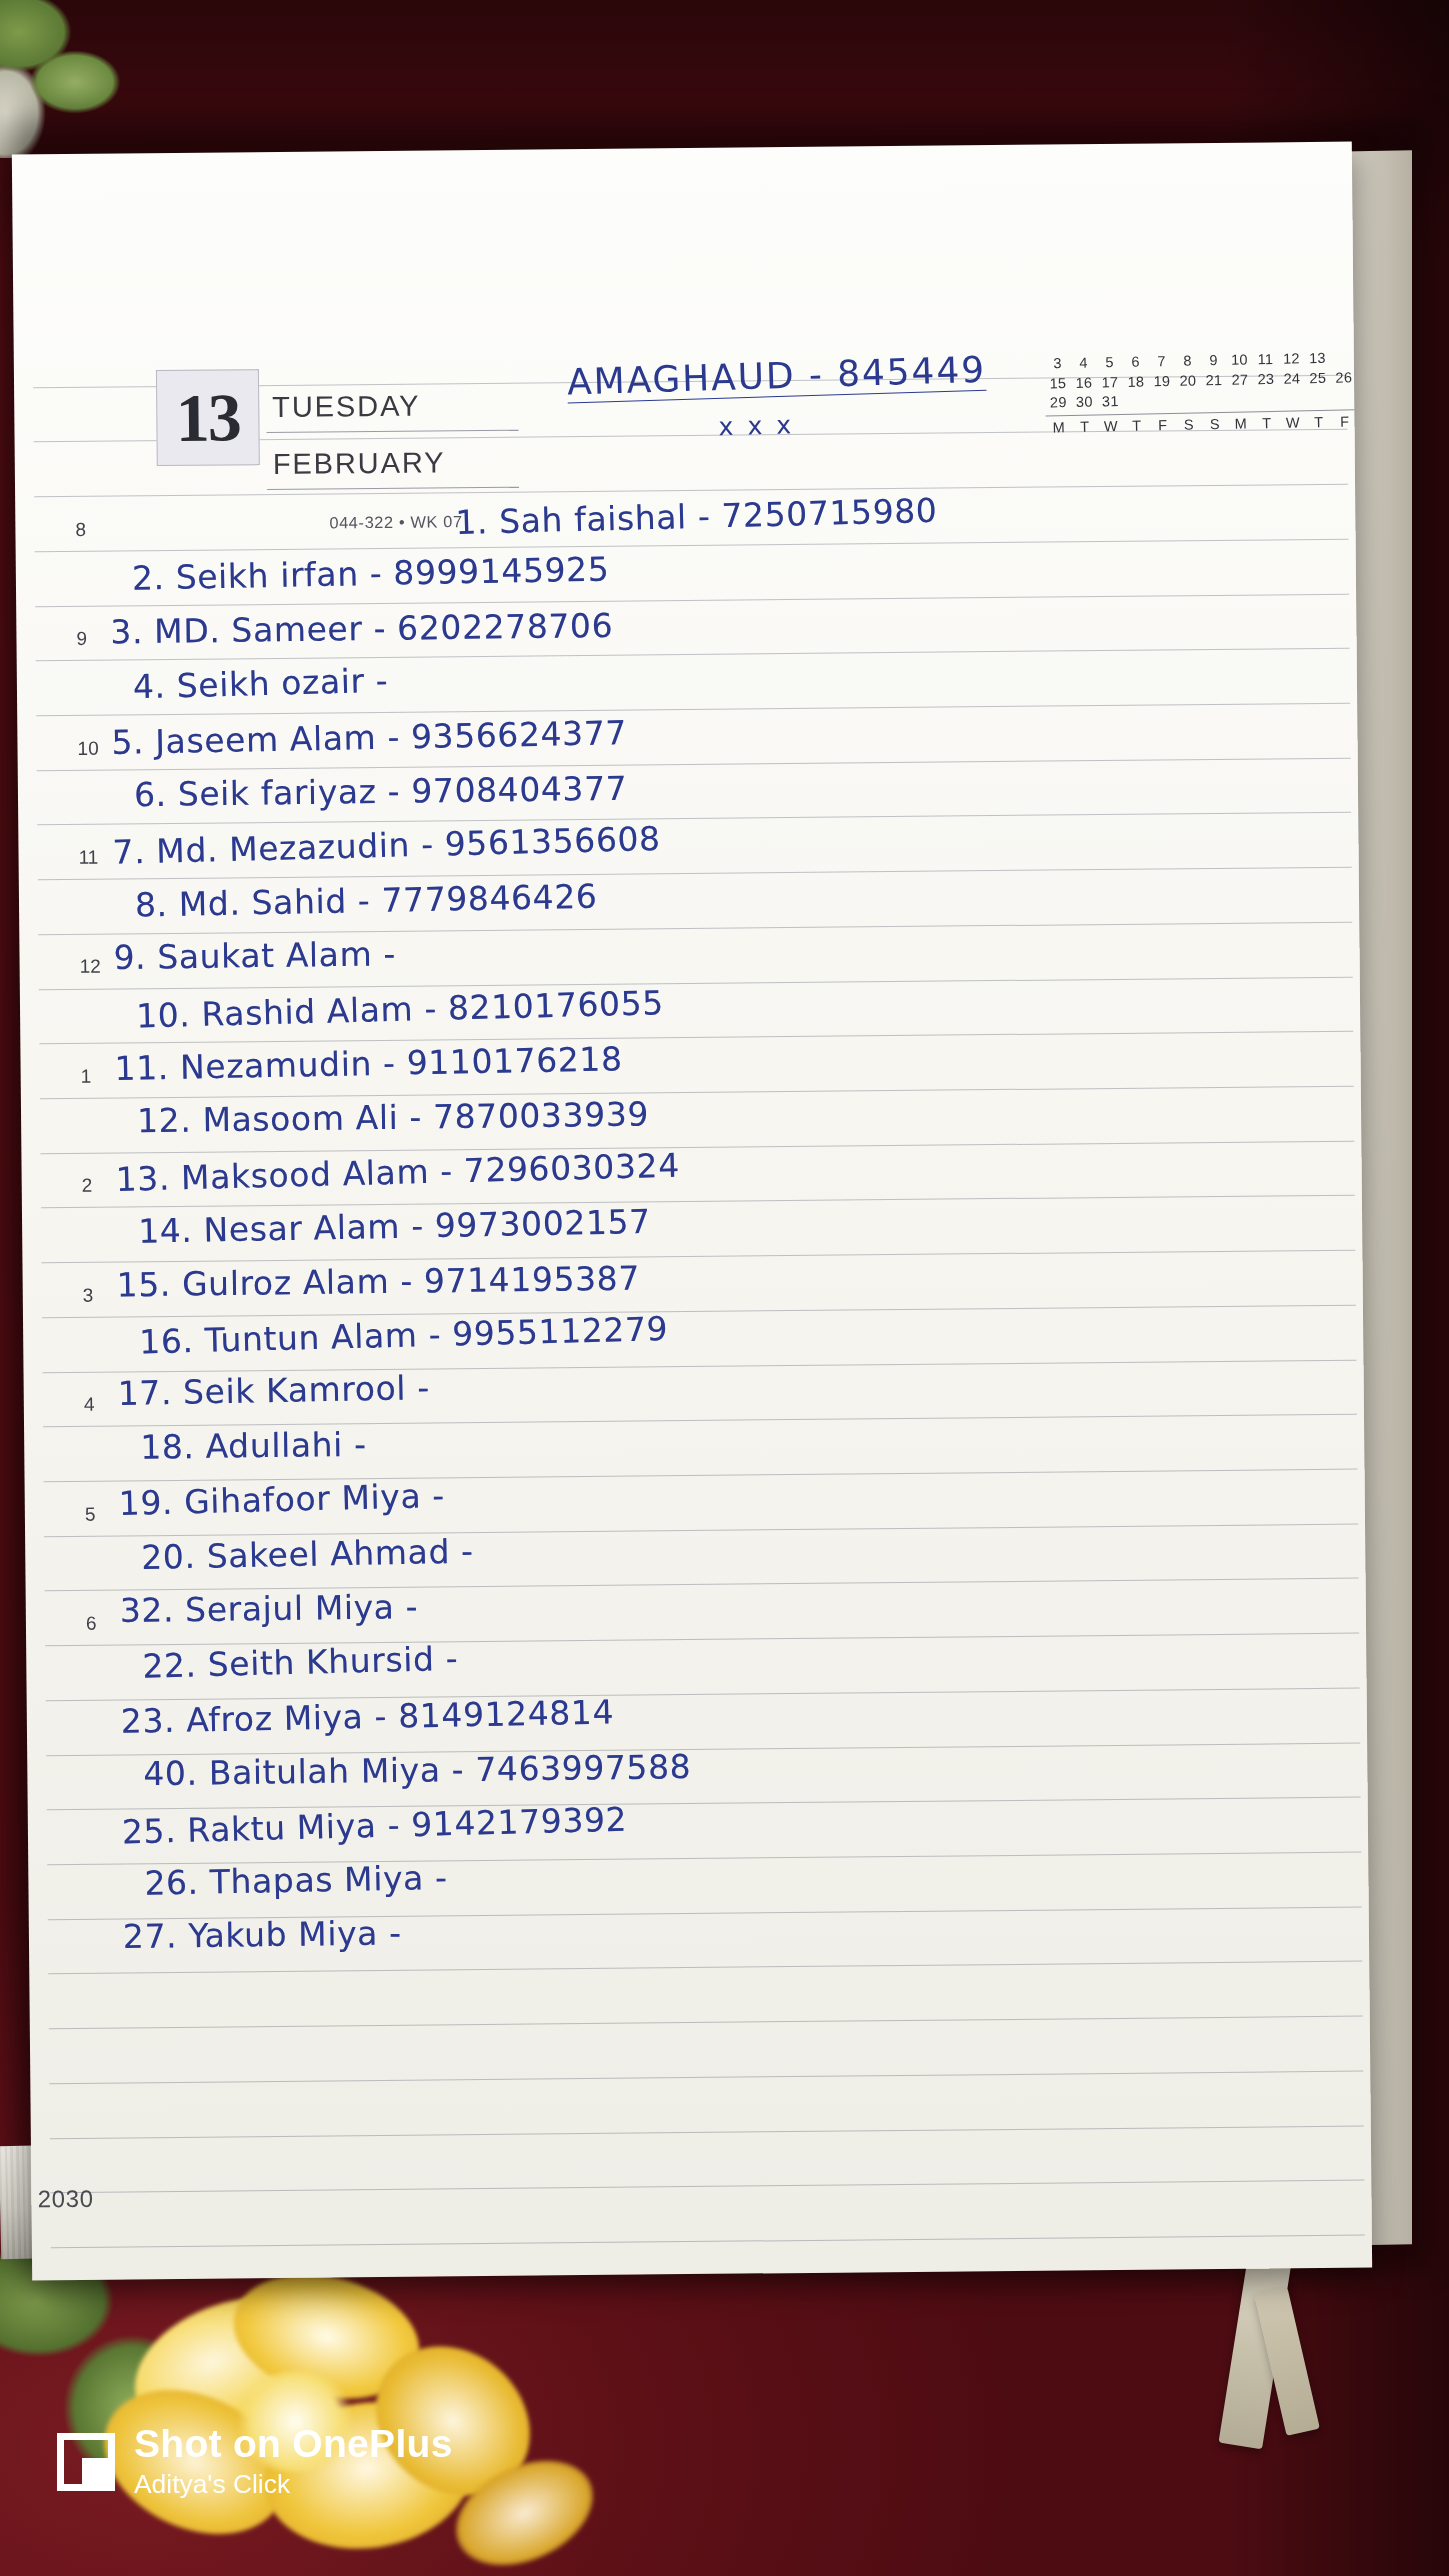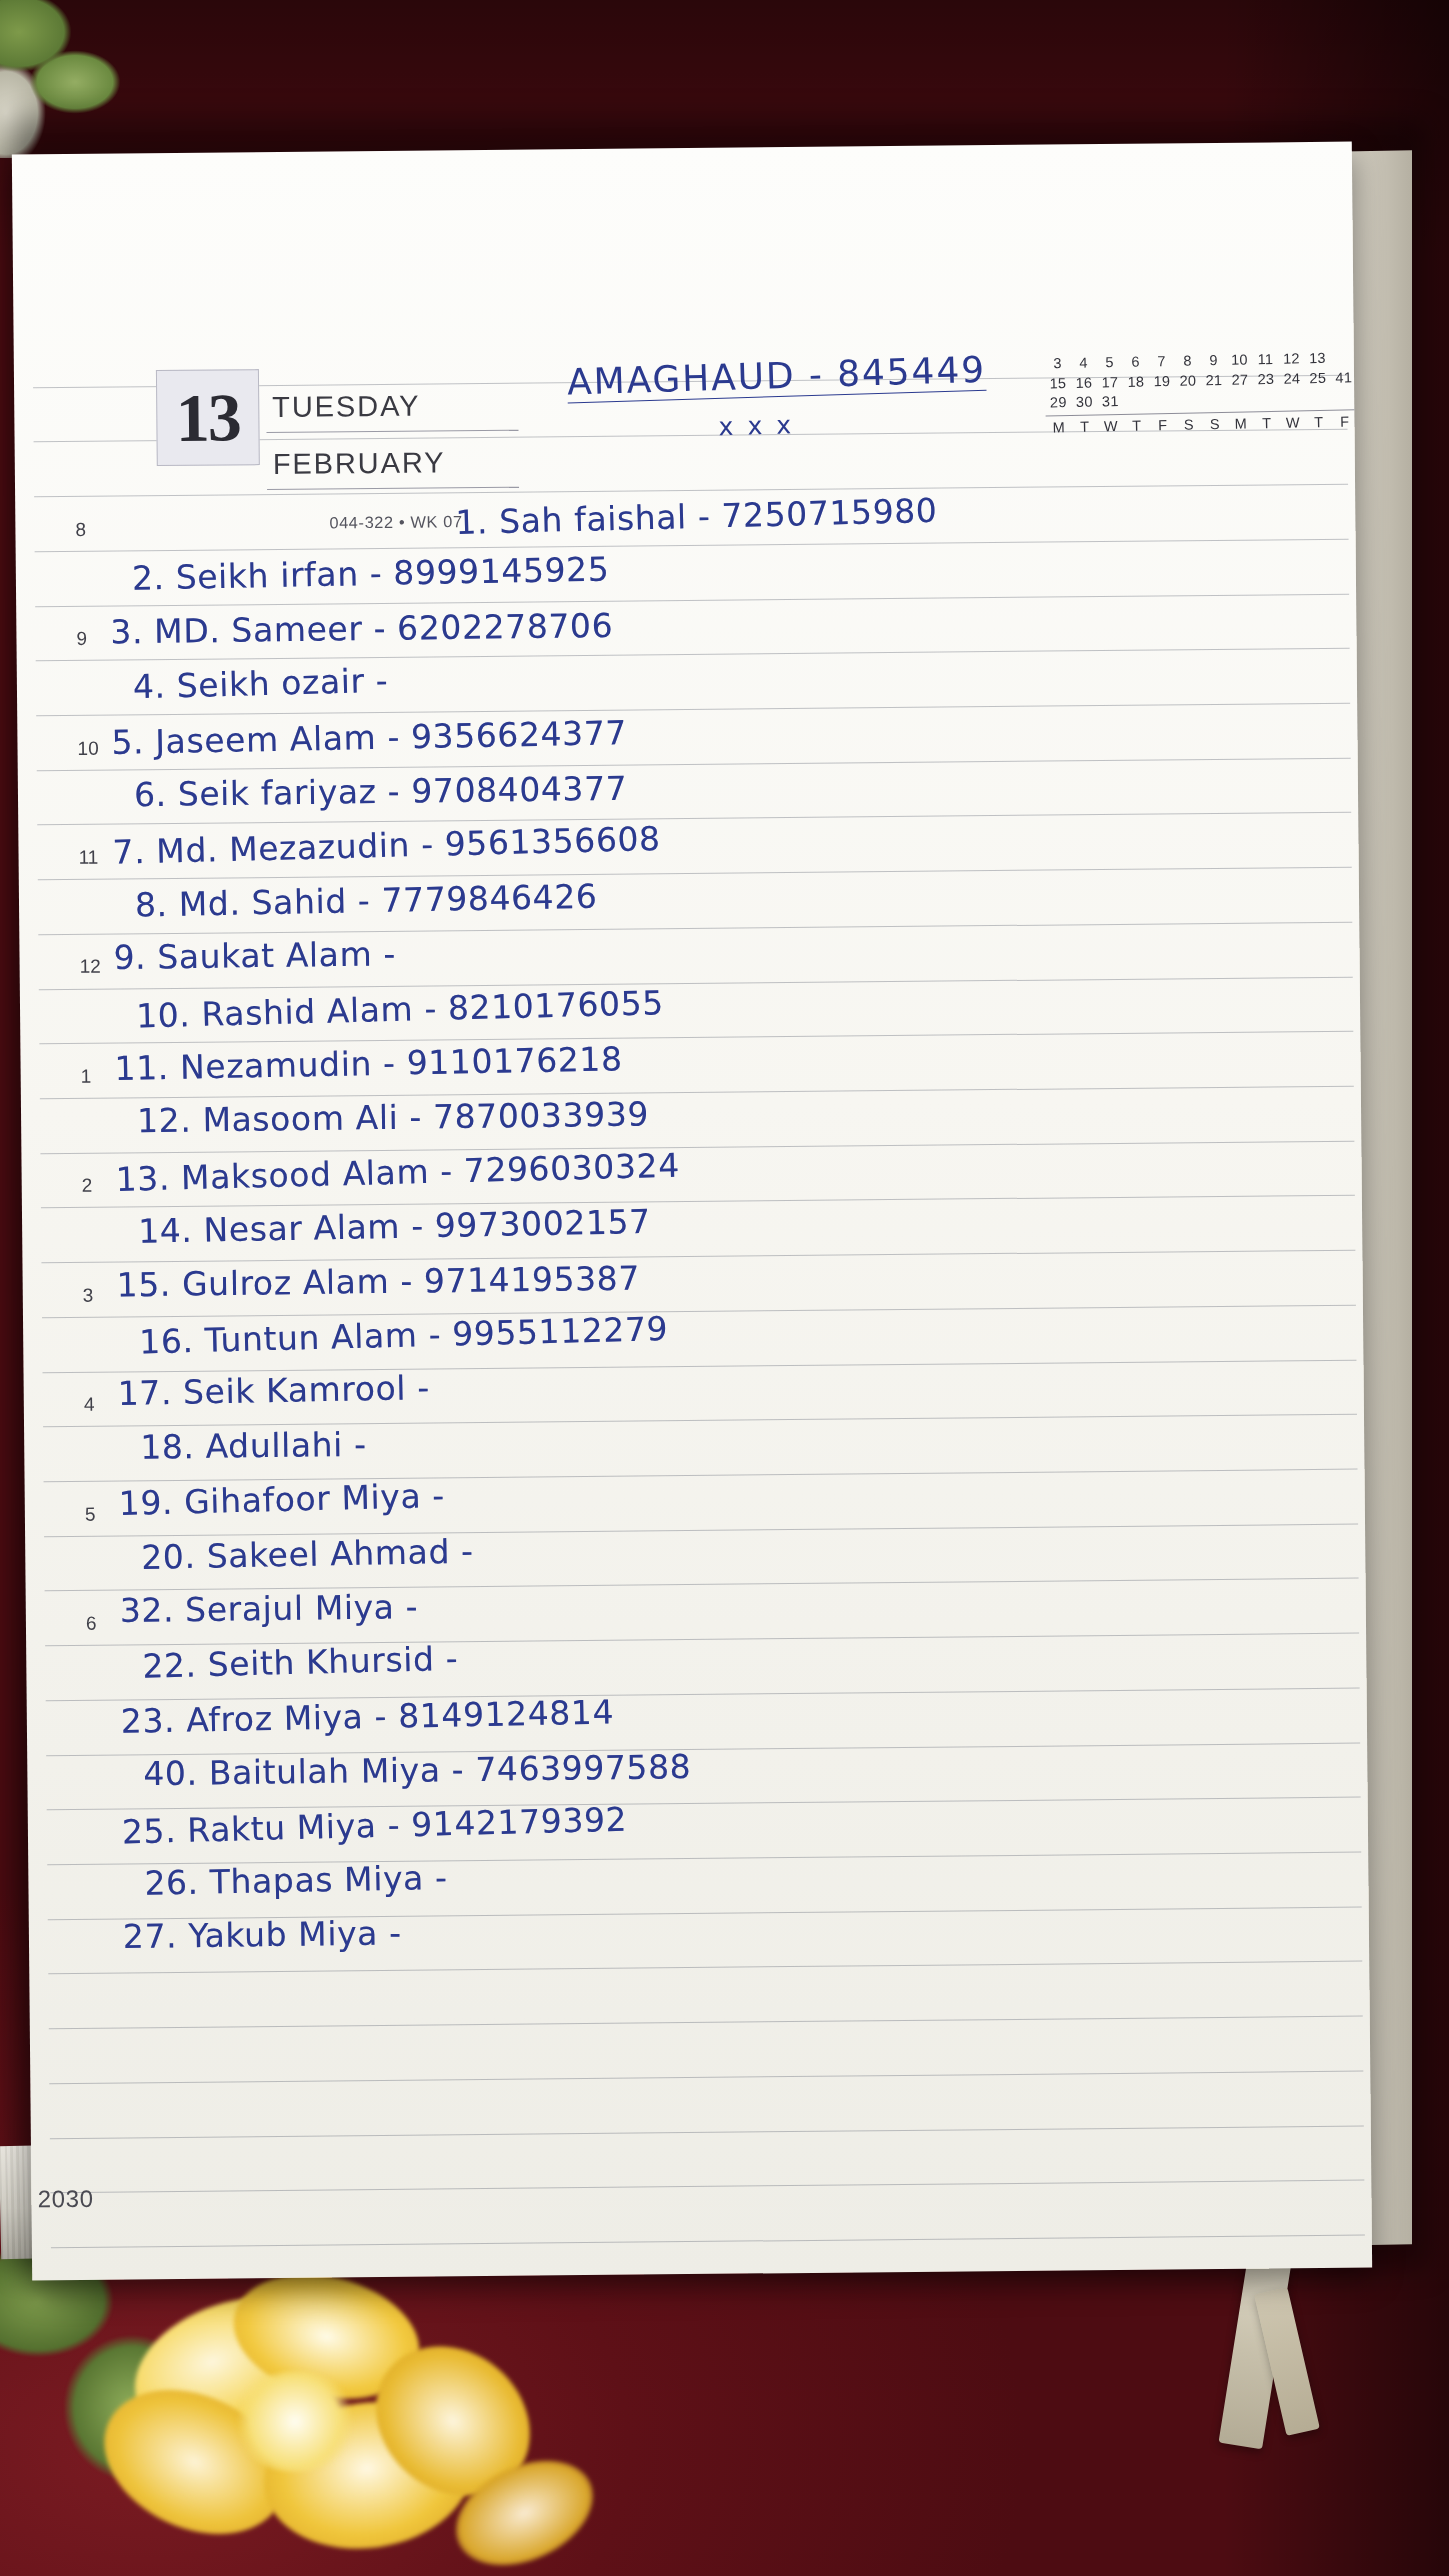--- a/index.html
+++ b/index.html
@@ -364,21 +364,21 @@
     </div>
     <div class="dayrule1"></div>
     <div class="dayname">TUESDAY</div>
     <div class="dayrule2"></div>
     <div class="monthname">FEBRUARY</div>
     <div class="wkcode">044-322 • WK 07</div>
     <div class="year-mark">2030</div>
 
     <div class="minical" id="minical">
         <div class="row"><span>3</span><span>4</span><span>5</span><span>6</span><span>7</span><span>8</span><span>9</span><span>10</span><span>11</span><span>12</span><span>13</span></div>
-        <div class="row"><span>15</span><span>16</span><span>17</span><span>18</span><span>19</span><span>20</span><span>21</span><span>27</span><span>23</span><span>24</span><span>25</span><span>41</span><span>27</span></div>
+        <div class="row"><span>15</span><span>16</span><span>17</span><span>18</span><span>19</span><span>20</span><span>21</span><span>27</span><span>23</span><span>24</span><span>25</span><span>26</span><span>27</span></div>
         <div class="row"><span>29</span><span>30</span><span>31</span></div>
         <div class="row wrow"><span>M</span><span>T</span><span>W</span><span>T</span><span>F</span><span>S</span><span>S</span><span>M</span><span>T</span><span>W</span><span>T</span><span>F</span><span>S</span></div>
       </div>
 
     <div class="wknums" id="wknums">
         <div class="wknum" style="top: 365px;">8</div>
         <div class="wknum" style="top: 474px;">9</div>
         <div class="wknum" style="top: 584px;">10</div>
         <div class="wknum" style="top: 693px;">11</div>
         <div class="wknum" style="top: 802px;">12</div>
@@ -418,15 +418,25 @@
         <div class="hw hw-line" style="left: 116px; top: 1491px; transform: rotate(-0.9deg);"><span>22. </span><span>Seith Khursid</span><span>  -  </span><span></span></div>
         <div class="hw hw-line" style="left: 94px; top: 1546px; transform: rotate(-0.55deg);"><span>23. </span><span>Afroz Miya</span><span>  -  </span><span>8149124814</span></div>
         <div class="hw hw-line" style="left: 116px; top: 1600px; transform: rotate(-0.2deg);"><span>40. </span><span>Baitulah Miya</span><span>  -  </span><span>7463997588</span></div>
         <div class="hw hw-line" style="left: 94px; top: 1655px; transform: rotate(-0.9deg);"><span>25. </span><span>Raktu Miya</span><span>  -  </span><span>9142179392</span></div>
         <div class="hw hw-line" style="left: 116px; top: 1709px; transform: rotate(-0.55deg);"><span>26. </span><span>Thapas Miya</span><span>  -  </span><span></span></div>
         <div class="hw hw-line" style="left: 94px; top: 1763px; transform: rotate(-0.2deg);"><span>27. </span><span>Yakub Miya</span><span>  -  </span><span></span></div>
       </div>
 
   </div>
 
+  <div class="watermark">
+    <div class="wm-logo">
+      <div class="outer"></div>
+      <div class="inner"></div>
+    </div>
+    <div class="wm-text">
+      <div class="t1">Shot on OnePlus</div>
+      <div class="t2">Aditya's Click</div>
+    </div>
+  </div>
 
 </div>
 
 
 </body></html>

